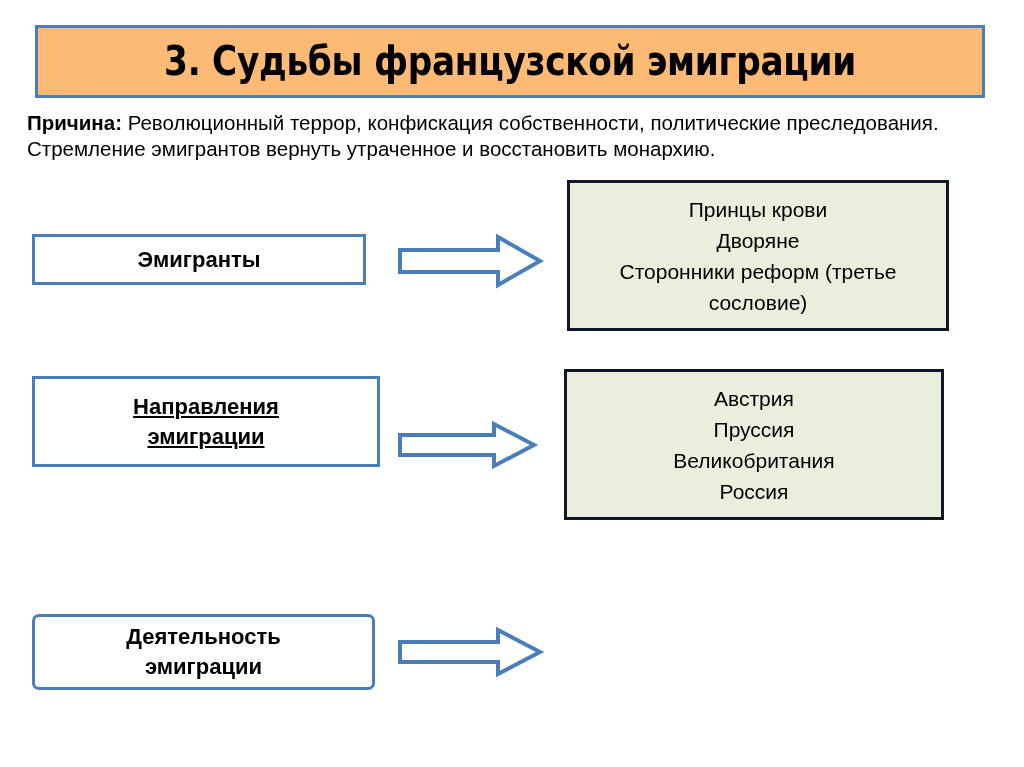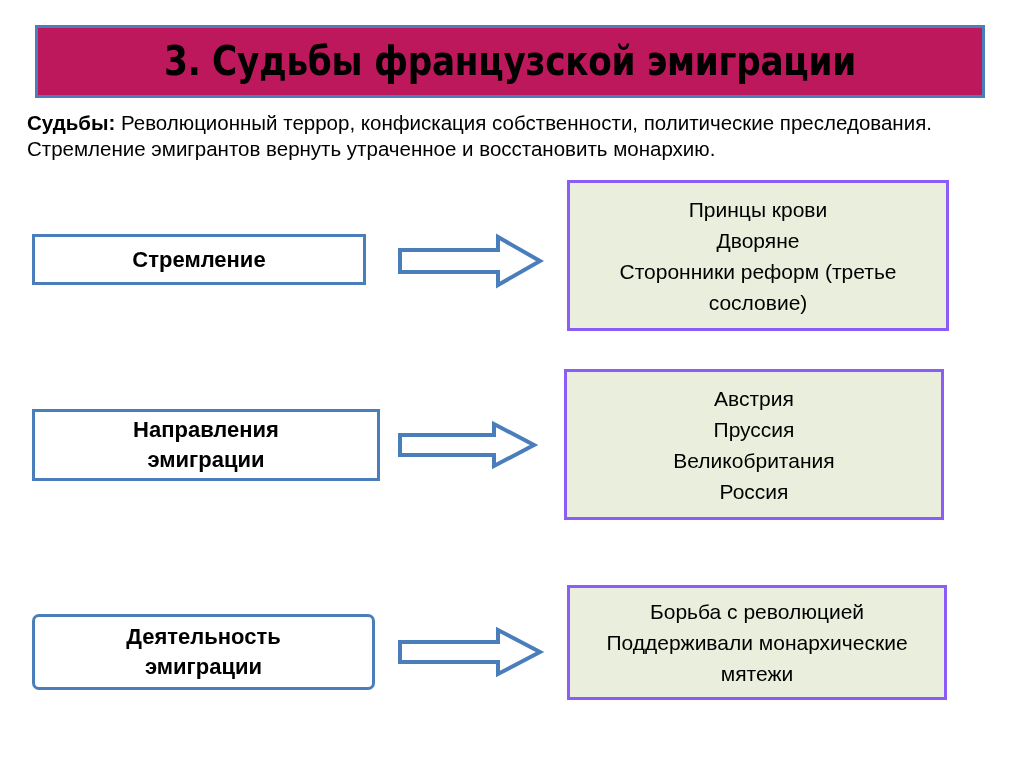--- a/index.html
+++ b/index.html
@@ -23,21 +23,21 @@
   }
 
   
   #title-box {
     position: absolute;
     left: 35px;
     top: 25px;
     width: 950px;
     height: 73px;
     box-sizing: border-box;
-    background: #be185d;
+    background: #fdba74;
     border: 3px solid #4a7ebb;
     display: flex;
     align-items: center;
     justify-content: center;
   }
   #title-text {
     font-family: "DejaVu Sans Condensed", "Liberation Sans Narrow", "Liberation Sans", sans-serif;
     font-weight: 700;
     font-size: 41px;
     line-height: 1;
@@ -76,41 +76,41 @@
   .lbox .lbl {
     font-weight: 700;
     font-size: 22px;
     line-height: 30px;
     color: #000000;
   }
   .gbox {
     position: absolute;
     box-sizing: border-box;
     background: #eaeedc;
-    border: 3px solid #8b5cf6;
+    border: 3px solid #0f172a;
     display: flex;
     align-items: center;
     justify-content: center;
     text-align: center;
   }
   .gbox .lbl {
     font-weight: 400;
     font-size: 21px;
     line-height: 31px;
     color: #000000;
     padding: 0 8px;
   }
 
   
   #box-emigranty      { left: 32px;  top: 234px; width: 334px; height: 51px; }
   #green-emigranty    { left: 567px; top: 180px; width: 382px; height: 151px; }
   #arrow-1            { left: 398px; top: 234px; width: 144px; height: 54px; }
 
   
-  #box-napravleniya   { left: 32px;  top: 409px; width: 348px; height: 72px; }
+  #box-napravleniya   { left: 32px;  top: 376px; width: 348px; height: 91px; text-decoration: underline; }
   #green-napravleniya { left: 564px; top: 369px; width: 380px; height: 151px; }
   #arrow-2            { left: 398px; top: 422px; width: 138px; height: 46px; }
 
   
   #box-deyatelnost    { left: 32px;  top: 614px; width: 343px; height: 76px; border-radius: 7px; }
   #green-deyatelnost  { left: 567px; top: 585px; width: 380px; height: 115px; }
   #arrow-3            { left: 398px; top: 628px; width: 144px; height: 48px; }
 
   .arrow {
     position: absolute;
@@ -132,25 +132,25 @@
 </head>
 <body>
 
 <div id="slide">
 
   <div id="title-box">
     <div id="title-text">3. Судьбы французской эмиграции</div>
   </div>
 
   <div id="intro">
-    <span class="lead">Судьбы:</span><span> Революционный террор, конфискация собственности, политические преследования.  Стремление эмигрантов вернуть утраченное и восстановить монархию.</span>
+    <span class="lead">Причина:</span><span> Революционный террор, конфискация собственности, политические преследования.  Стремление эмигрантов вернуть утраченное и восстановить монархию.</span>
   </div>
 
   <div class="lbox" id="box-emigranty">
-    <span class="lbl">Стремление</span>
+    <span class="lbl">Эмигранты</span>
   </div>
 
   <div class="arrow" id="arrow-1">
     <svg viewBox="0 0 144 54" preserveAspectRatio="none">
       <polygon points="2,16 100,16 100,3 142,27 100,51 100,38 2,38"></polygon>
     </svg>
   </div>
 
   <div class="gbox" id="green-emigranty">
     <span class="lbl">Принцы крови<br>Дворяне<br>Сторонники реформ (третье сословие)</span>
@@ -173,17 +173,14 @@
   <div class="lbox" id="box-deyatelnost">
     <span class="lbl">Деятельность<br>эмиграции</span>
   </div>
 
   <div class="arrow" id="arrow-3">
     <svg viewBox="0 0 144 48" preserveAspectRatio="none">
       <polygon points="2,14 100,14 100,2 142,24 100,46 100,34 2,34"></polygon>
     </svg>
   </div>
 
-  <div class="gbox" id="green-deyatelnost">
-    <span class="lbl">Борьба с революцией<br>Поддерживали монархические мятежи</span>
-  </div>
 
 </div>
 
 </body></html>

